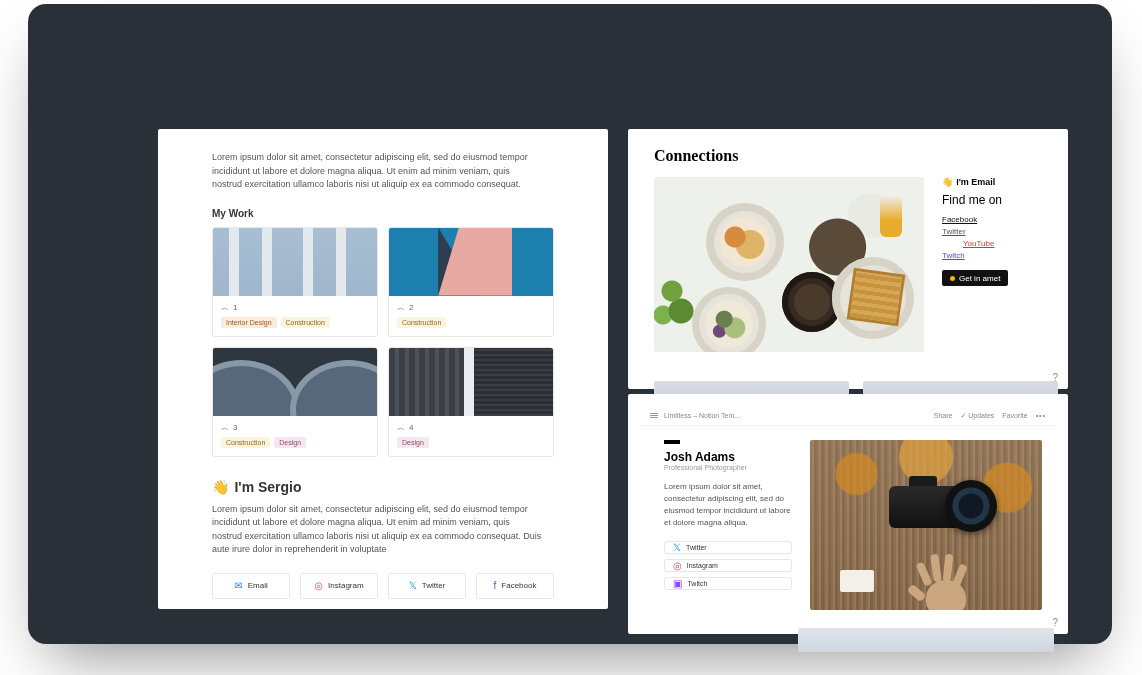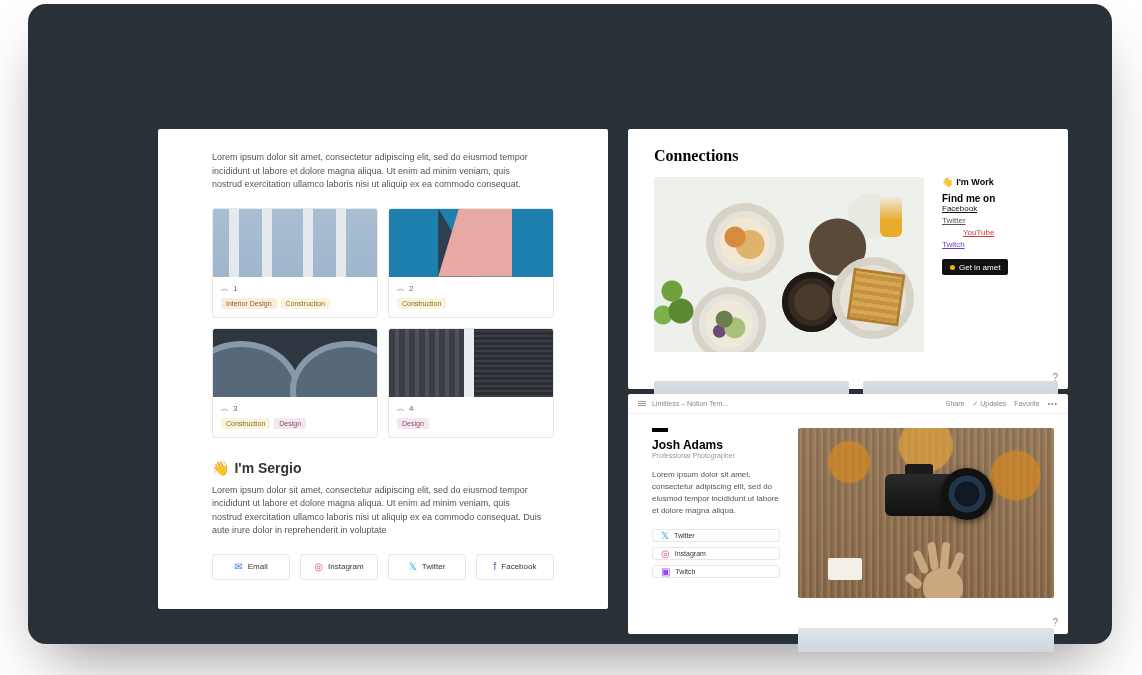--- a/index.html
+++ b/index.html
@@ -108,32 +108,32 @@
   .greens{position:absolute;left:-6px;top:90px;width:60px;height:80px;
     background: radial-gradient(circle at 40% 30%, #6fa23e 0 10px, transparent 11px),
                 radial-gradient(circle at 55% 55%, #5c8a33 0 12px, transparent 13px),
                 radial-gradient(circle at 25% 60%, #7cb24b 0 9px, transparent 10px);}
   .heroStrip{position:absolute;left:26px;bottom:-16px;right:10px;height:24px;display:flex;gap:14px;}
   .heroStrip > div{flex:1;background:linear-gradient(#d8dde4,#c9d0d8);border-radius:2px 2px 0 0;}
 
   .bside{flex:1;padding-right:6px;}
   .bside .hi{font-size:9px;font-weight:700;margin-bottom:6px;display:flex;align-items:center;gap:3px;}
   .bside .para{color:#555;line-height:1.5;margin-bottom:10px;}
-  .findme{font-size:10px;font-weight:700;margin-bottom:0;}
+  .findme{font-size:12px;font-weight:400;margin-bottom:8px;}
   .linkcol{display:flex;flex-direction:column;gap:3px;margin-bottom:10px;}
   .linkcol a{font-size:8px;text-decoration:underline;text-underline-offset:1px;}
   .linkcol .fb{color:#111;} .linkcol .tw{color:#555;} .linkcol .yt{color:#cc3b3b;margin-left:21px;} .linkcol .tch{color:#6a40c9;}
   .cta{background:#111;color:#fff;font-size:8px;height:16px;display:inline-flex;align-items:center;gap:4px;padding:0 8px;border-radius:2px;}
   .cta::before{content:"";width:5px;height:5px;border-radius:50%;background:#f4b400;}
   .help{position:absolute;right:10px;bottom:6px;font-size:10px;color:#888;}
 
   
   .panelC{
     position:absolute; left:600px; top:390px; width:440px; height:240px;
-    background:#fff; border-radius:2px; font-size:8px; padding:0;
+    background:#fff; border-radius:2px; font-size:8px; padding:12px;
   }
   .toolbar{height:20px;display:flex;align-items:center;justify-content:space-between;padding:0 10px;font-size:7px;color:#888;border-bottom:1px solid #f0efee;}
   .toolbar .left{display:flex;align-items:center;gap:6px;}
   .toolbar .right{display:flex;align-items:center;gap:8px;}
   .toolbar .burger{display:inline-flex;flex-direction:column;gap:1px;}
   .toolbar .burger span{width:8px;height:1px;background:#999;}
   .toolbar .dots{letter-spacing:1px;}
   .cwrap{display:flex;gap:18px;padding:14px 14px 0 24px;}
   .cleft{width:128px;}
   .cleft .bar{width:16px;height:4px;background:#000;margin-bottom:6px;}
@@ -175,20 +175,21 @@
 
   .wave{font-size:inherit;}
 </style>
 </head>
 <body>
 
 <div class="stage">
 
   <div class="panelA">
     <p class="para">Lorem ipsum dolor sit amet, consectetur adipiscing elit, sed do eiusmod tempor incididunt ut labore et dolore magna aliqua. Ut enim ad minim veniam, quis nostrud exercitation ullamco laboris nisi ut aliquip ex ea commodo consequat.</p>
+    <h3>My Work</h3>
 
     <div class="work-grid">
       <div class="work-card">
         <div class="thumb th1">
             <span class="x2 a"></span>
             <span class="x2 b"></span>
           </div>
         <div class="card-body">
           <div class="card-title-row">
               <span>︿</span>
@@ -273,21 +274,21 @@
         <div class="plate p1"></div>
           <div class="plate p2"></div>
           <div class="plate p3"></div>
           <div class="plate waf"></div>
         <div class="jar"></div>
           <div class="greens"></div>
       </div>
       <div class="bside">
         <div class="hi">
             <span class="wave">👋</span>
-            <span>I'm Work</span>
+            <span>I'm Email</span>
           </div>
         <div class="findme">Find me on</div>
         <div class="linkcol">
           <a class="fb">Facebook</a>
           <a class="tw">Twitter</a>
           <a class="yt">YouTube</a>
           <a class="tch">Twitch</a>
         </div>
         <div class="cta">
             <span>Get in amet</span>

